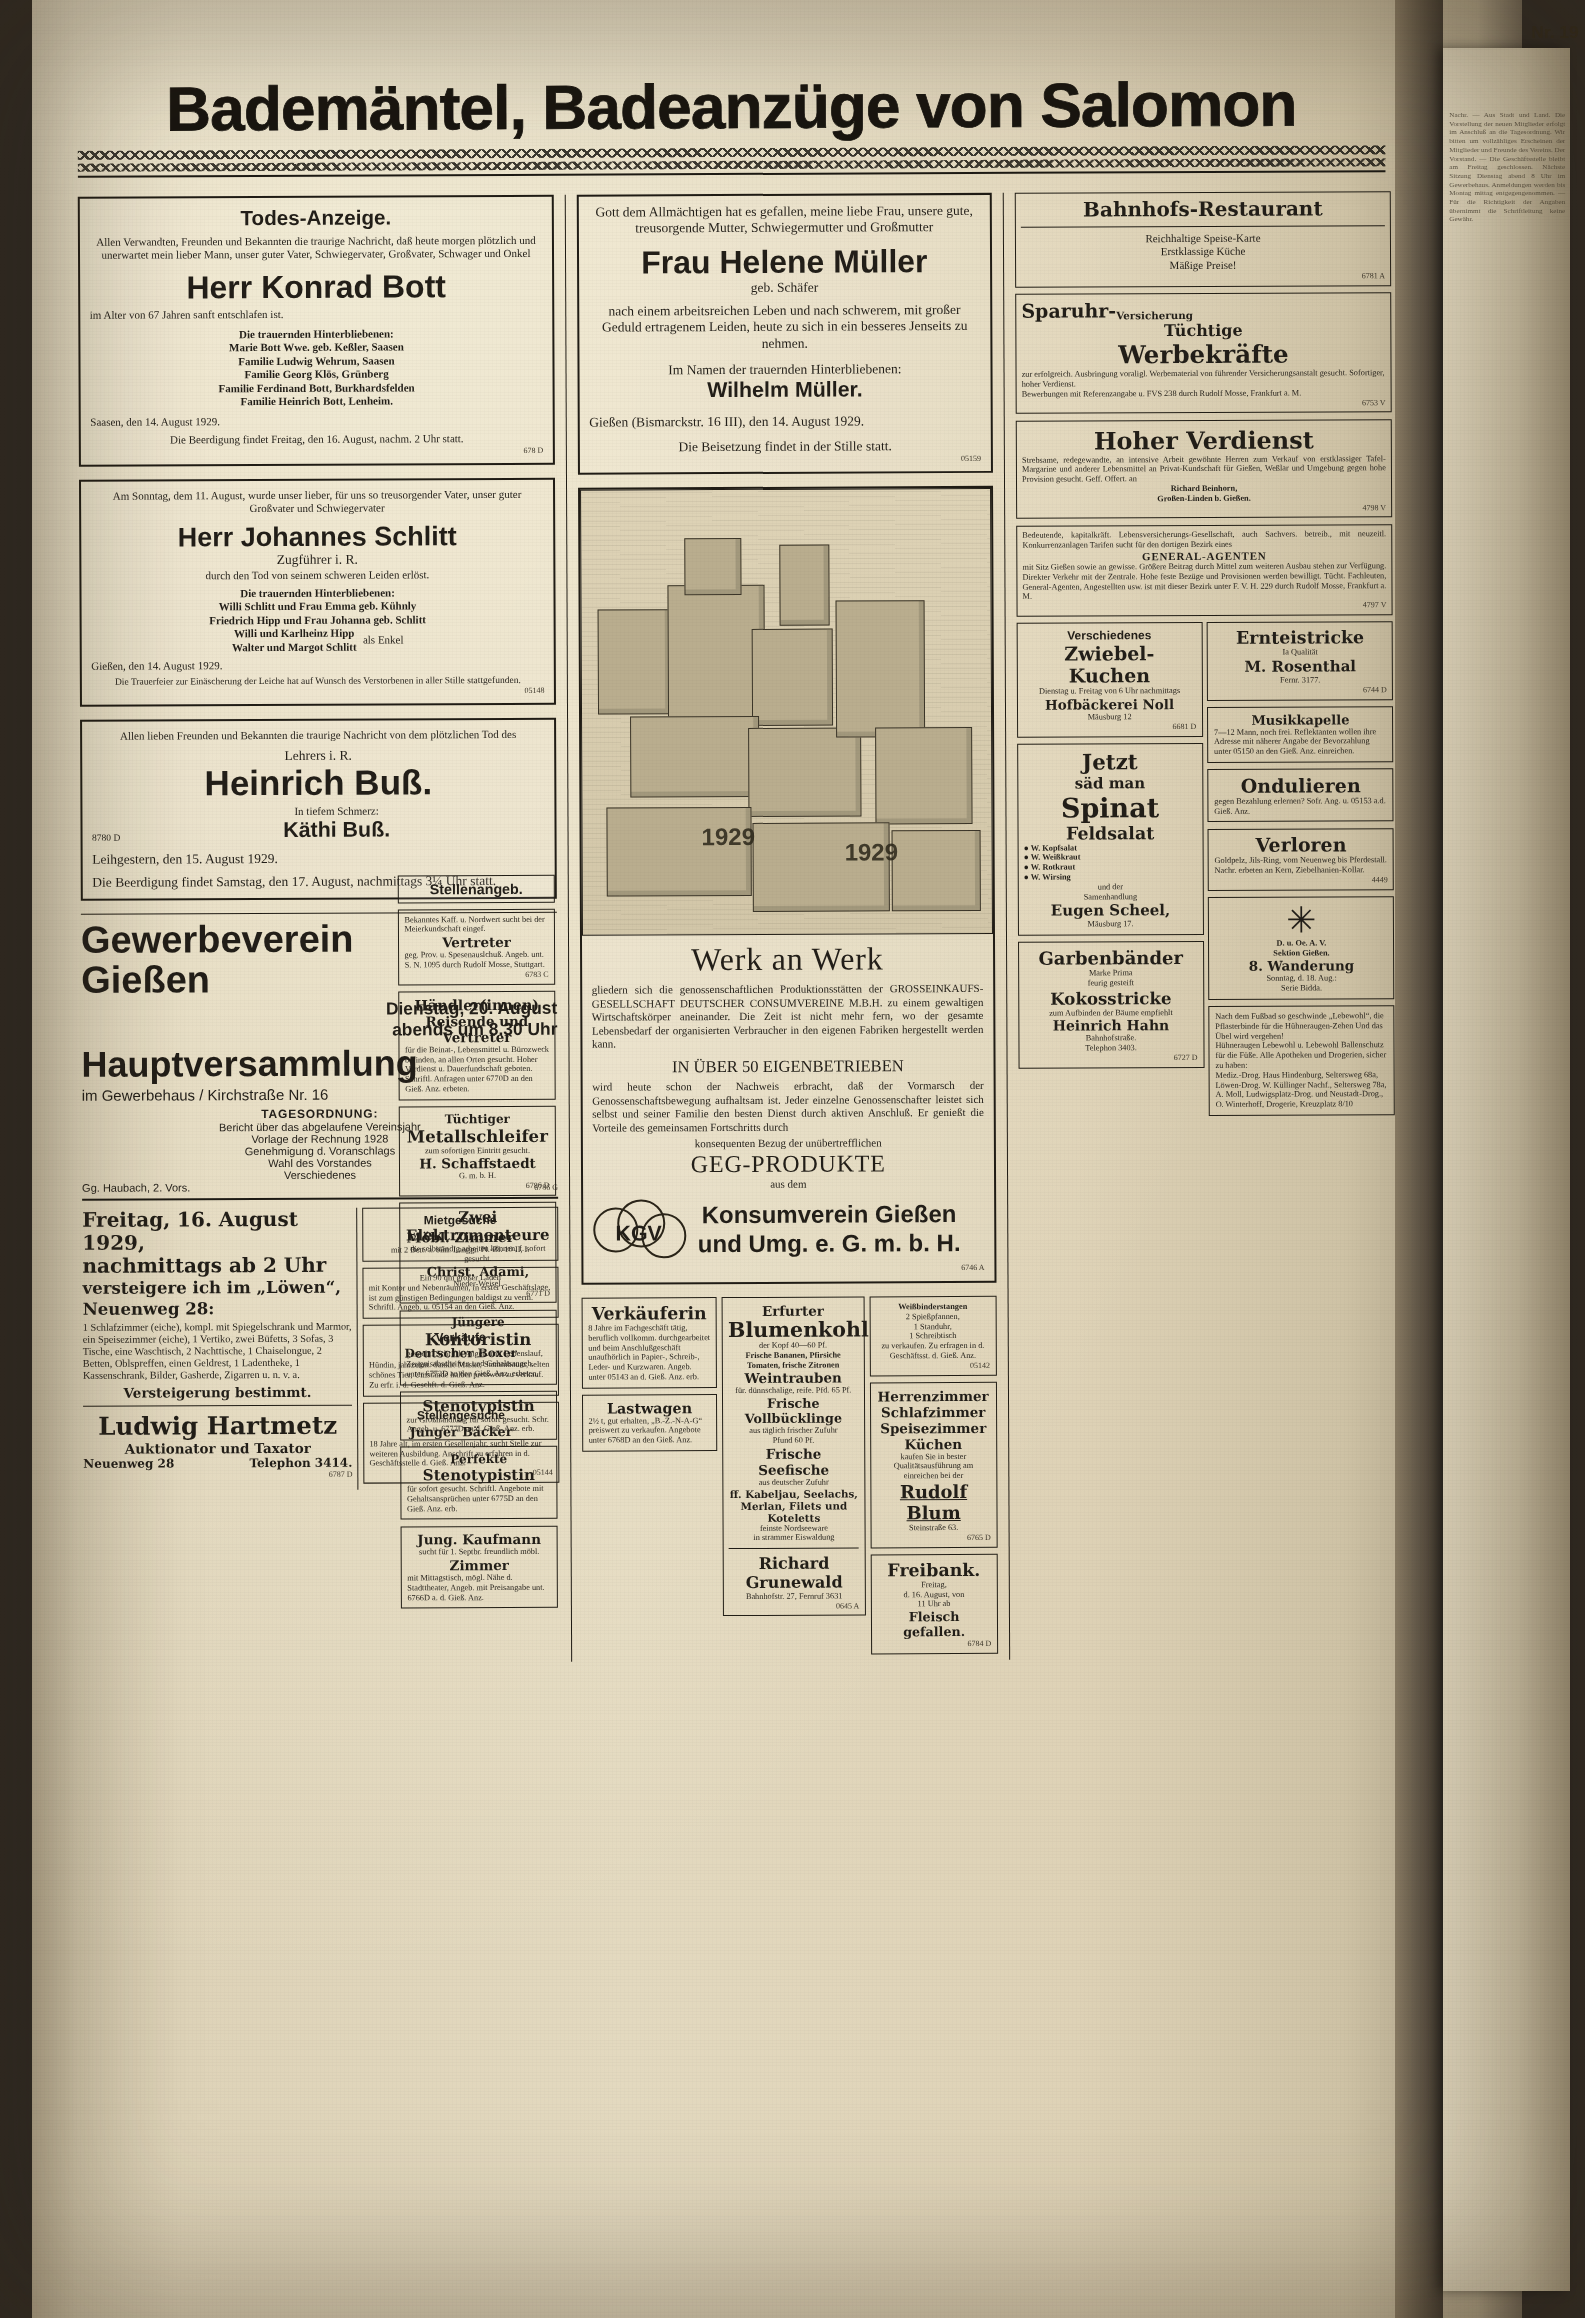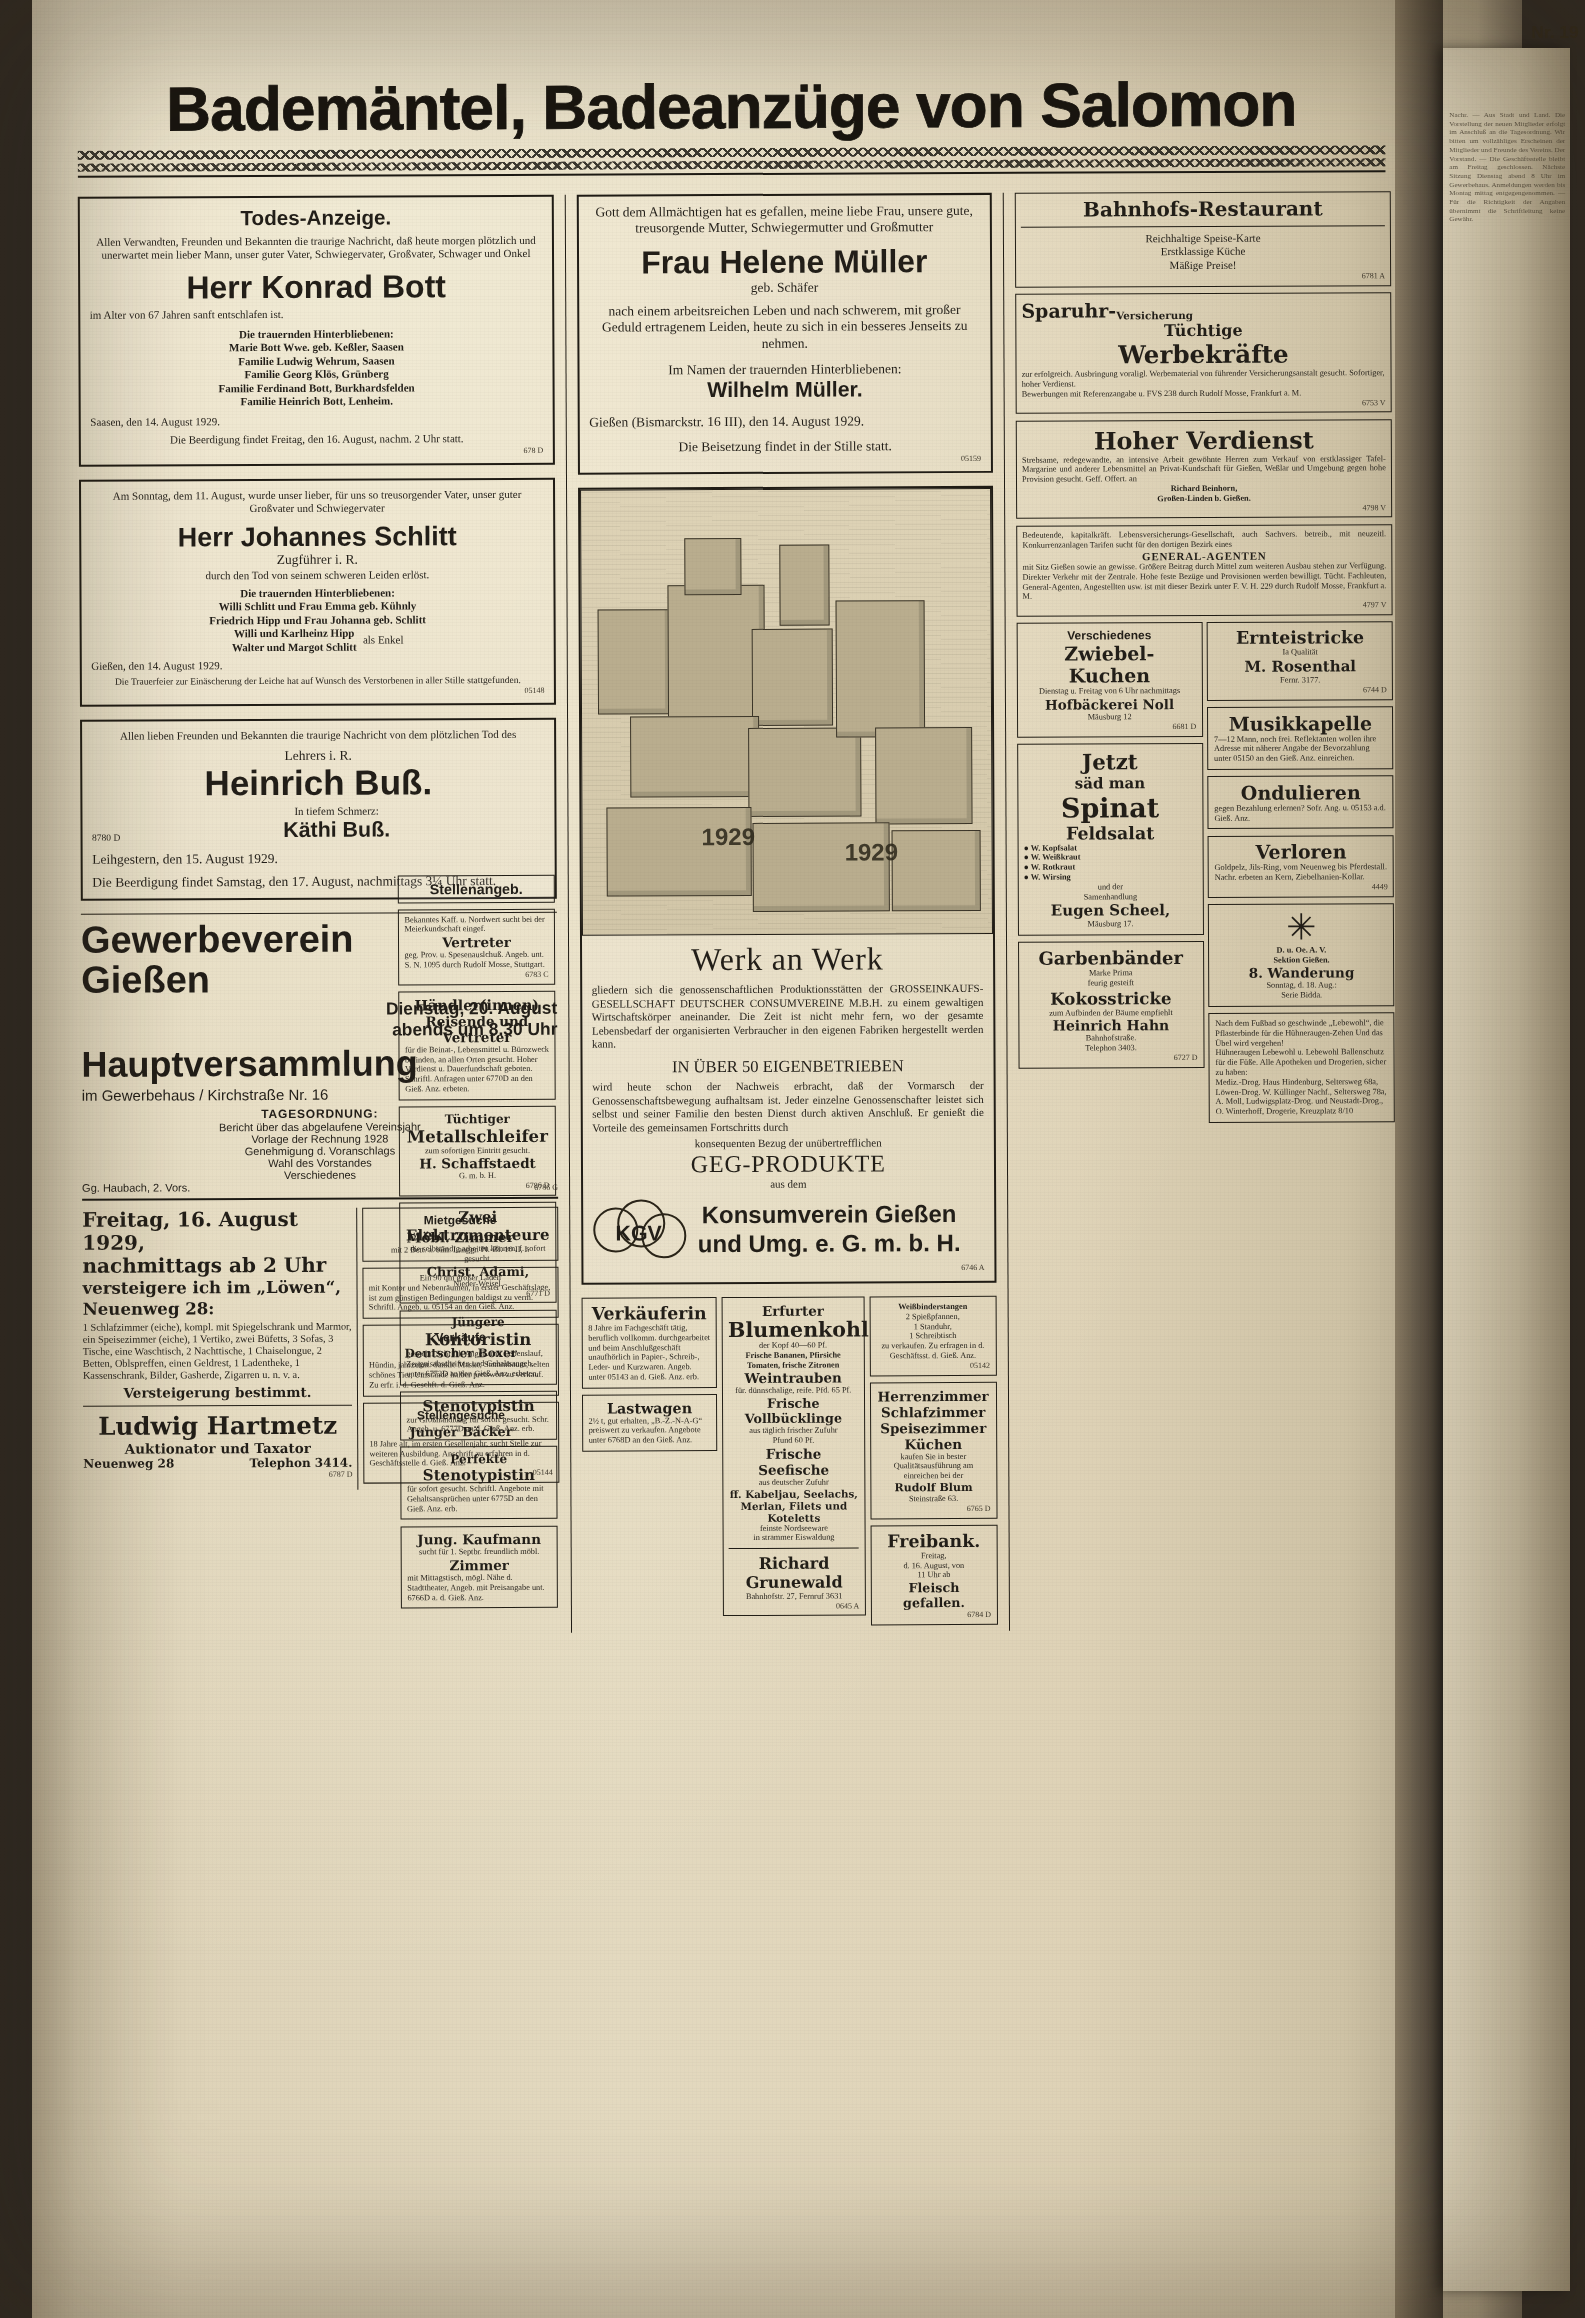--- a/index.html
+++ b/index.html
@@ -324,21 +324,21 @@
               <div class="xtiny center">1 Schreibtisch</div>
               <div class="xtiny center">zu verkaufen. Zu erfragen in d. Geschäftsst. d. Gieß. Anz.</div>
               <div class="ref">05142</div>
             </div>
             <div class="cell">
               <div class="fraktur center" style="font-size:13.5px;">Herrenzimmer</div>
               <div class="fraktur center" style="font-size:13.5px;">Schlafzimmer</div>
               <div class="fraktur center" style="font-size:13.5px;">Speisezimmer</div>
               <div class="fraktur center" style="font-size:13.5px;">Küchen</div>
               <div class="xtiny center">kaufen Sie in bester Qualitätsausführung am einreichen bei der</div>
-              <div class="fraktur center" style="font-size:11px;">Rudolf Blum</div>
+              <div class="fraktur center" style="font-size:18px;text-decoration:underline;">Rudolf Blum</div>
               <div class="xtiny center">Steinstraße 63.</div>
               <div class="ref">6765 D</div>
             </div>
             <div class="cell">
               <div class="fraktur center" style="font-size:17.4px;">Freibank.</div>
               <div class="xtiny center">Freitag,</div>
               <div class="xtiny center">d. 16. August, von</div>
               <div class="xtiny center">11 Uhr ab</div>
               <div class="fraktur center" style="font-size:12.7px;">Fleisch gefallen.</div>
               <div class="ref">6784 D</div>
@@ -425,21 +425,21 @@
 
           <div style="width:186px;">
             <div class="cell">
               <div class="fraktur center" style="font-size:17.4px;">Ernteistricke</div>
               <div class="xtiny center">Ia Qualität</div>
               <div class="fraktur center" style="font-size:15px;">M. Rosenthal</div>
               <div class="xtiny center">Fernr. 3177.</div>
               <div class="ref">6744 D</div>
             </div>
             <div class="cell">
-              <div class="fraktur center" style="font-size:19px;">Musikkapelle</div>
+              <div class="fraktur center" style="font-size:13px;">Musikkapelle</div>
               <div class="xtiny">7—12 Mann, noch frei. Reflektanten wollen ihre Adresse mit näherer Angabe der Bevorzahlung unter 05150 an den Gieß. Anz. einreichen.</div>
             </div>
             <div class="cell">
               <div class="fraktur center" style="font-size:19px;">Ondulieren</div>
               <div class="xtiny">gegen Bezahlung erlernen? Sofr. Ang. u. 05153 a.d. Gieß. Anz.</div>
             </div>
             <div class="cell">
               <div class="fraktur center" style="font-size:19px;">Verloren</div>
               <div class="xtiny">Goldpelz, Jils-Ring, vom Neuenweg bis Pferdestall. Nachr. erbeten an Kern, Ziebelhanien-Kollar.</div>
               <div class="ref">4449</div>

